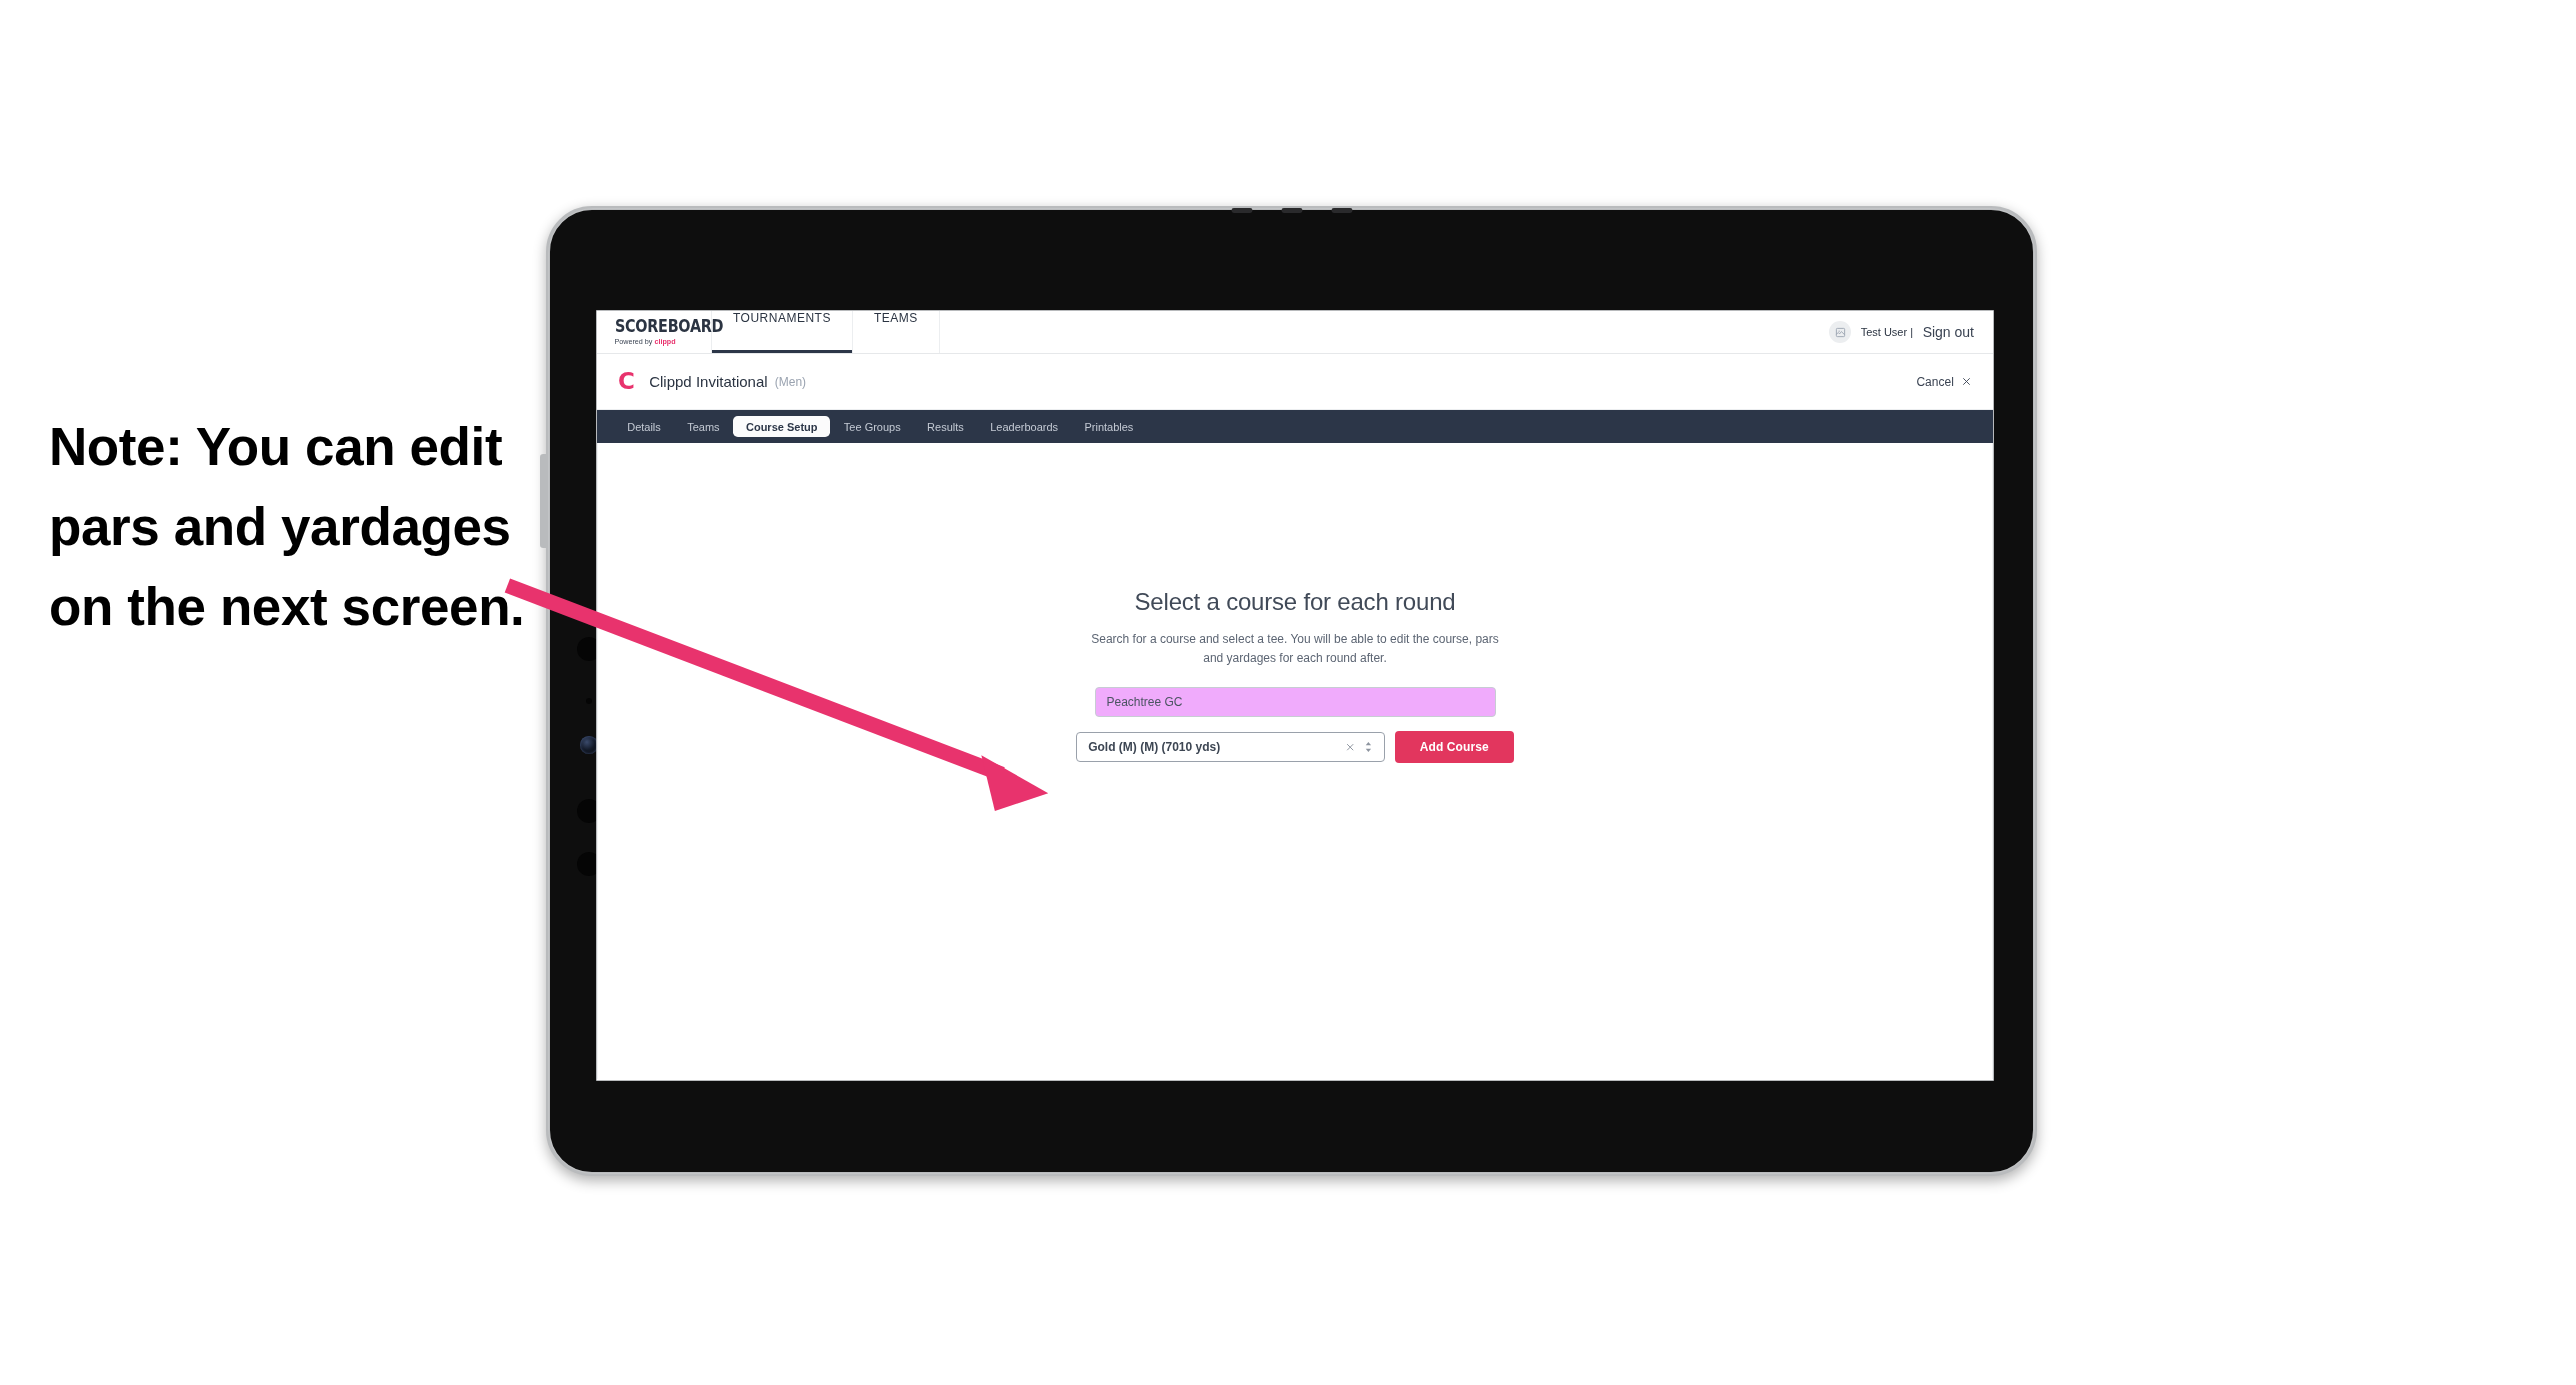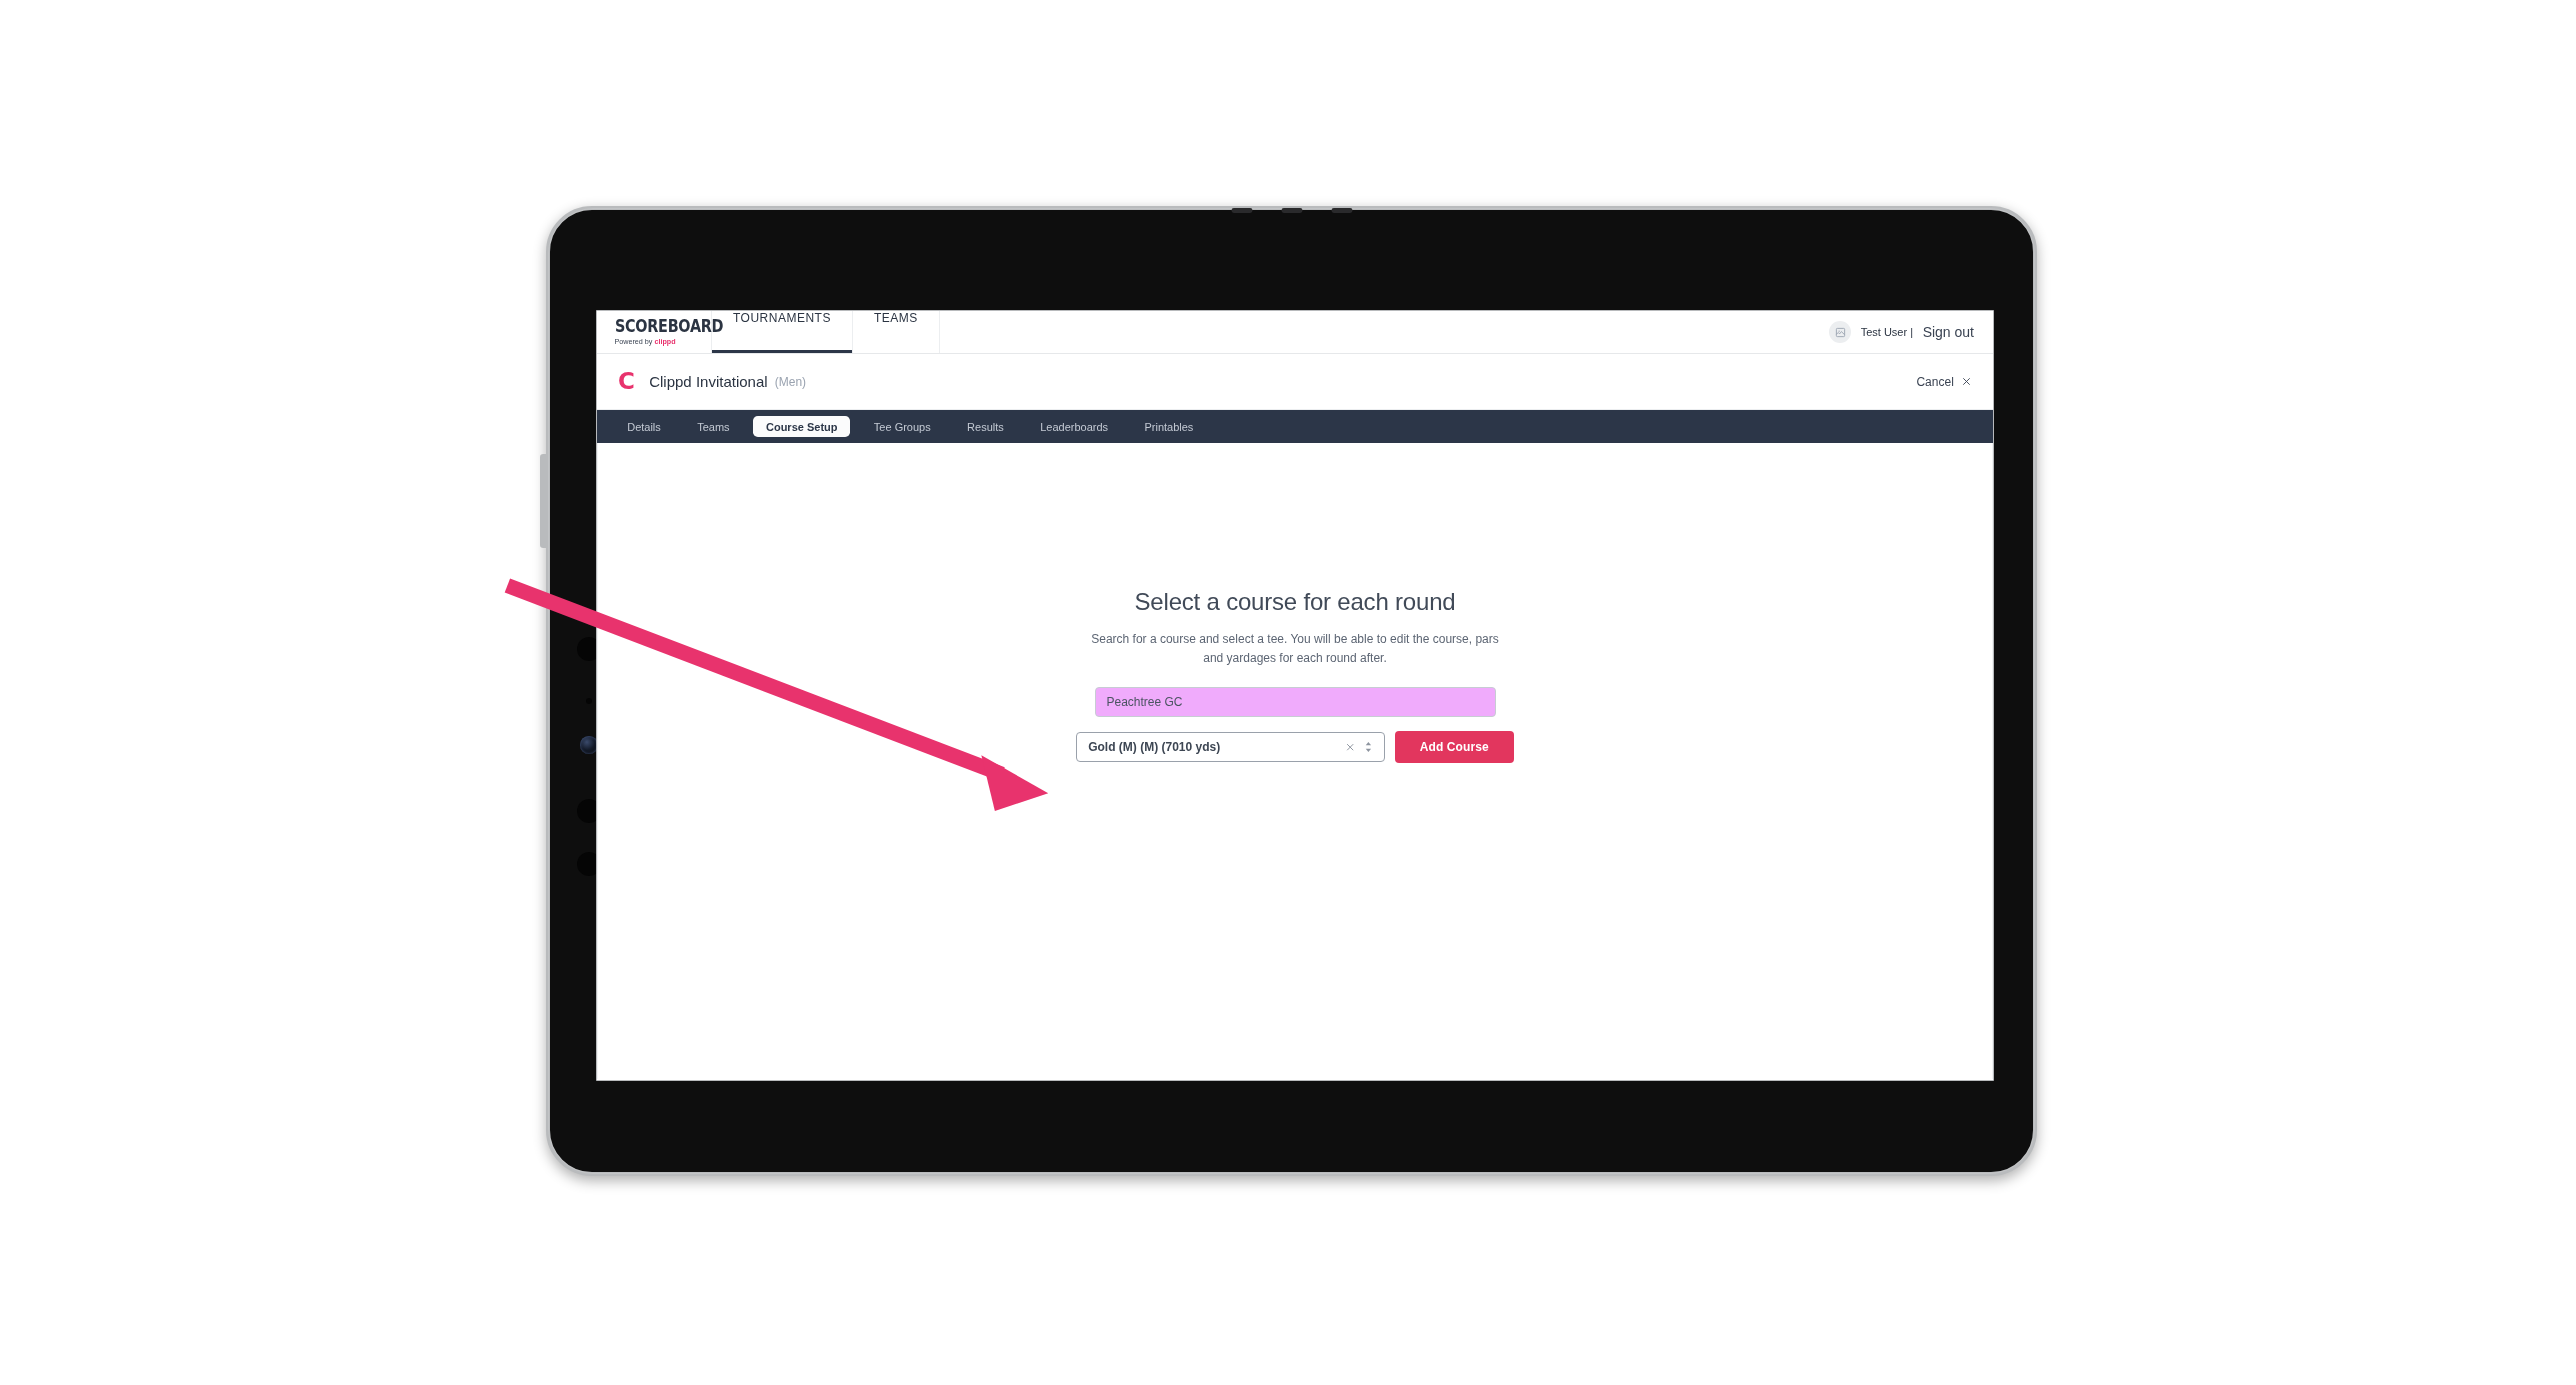--- a/index.html
+++ b/index.html
@@ -140,21 +140,21 @@
   .tour-name { font-size: 15px; color: #2b3442; }
   .tour-div  { font-size: 12px; color: #9aa3b0; margin-left: 7.2px; }
   .cancel {
     margin-left: auto; display: flex; align-items: center; gap: 7.2px;
     font-size: 12px; color: #3a4352;
   }
 
   
   .tabstrip {
     height: 33px; background: #2c3648;
-    display: flex; align-items: center; padding: 0 17.5px; gap: 11px;
+    display: flex; align-items: center; padding: 0 17.5px; gap: 1px;
   }
   .tab {
     font-size: 11px; color: #c4cad4;
     padding: 4.8px 12.7px; border-radius: 4.8px;
   }
   .tab.active { background: #fbfbfc; color: #2c3648; font-weight: 600; }
 
   
   .canvas {
     height: 636px; background: #ffffff;
@@ -204,20 +204,21 @@
 
   
   .arrow-svg { position: absolute; left: 0; top: 0; width: 2576px; height: 1386px; pointer-events: none; }
 </style>
 </head>
 <body>
 
 <div id="stage">
 
   <div class="annotation">
+    <p class="note">Note: You can edit pars and yardages on the next screen.</p>
   </div>
 
   <div class="tablet">
     <div class="speaker-dots">
       <i></i>
         <i></i>
         <i></i>
     </div>
     <div class="side-btn"></div>
     <div class="sensor s1"></div>

